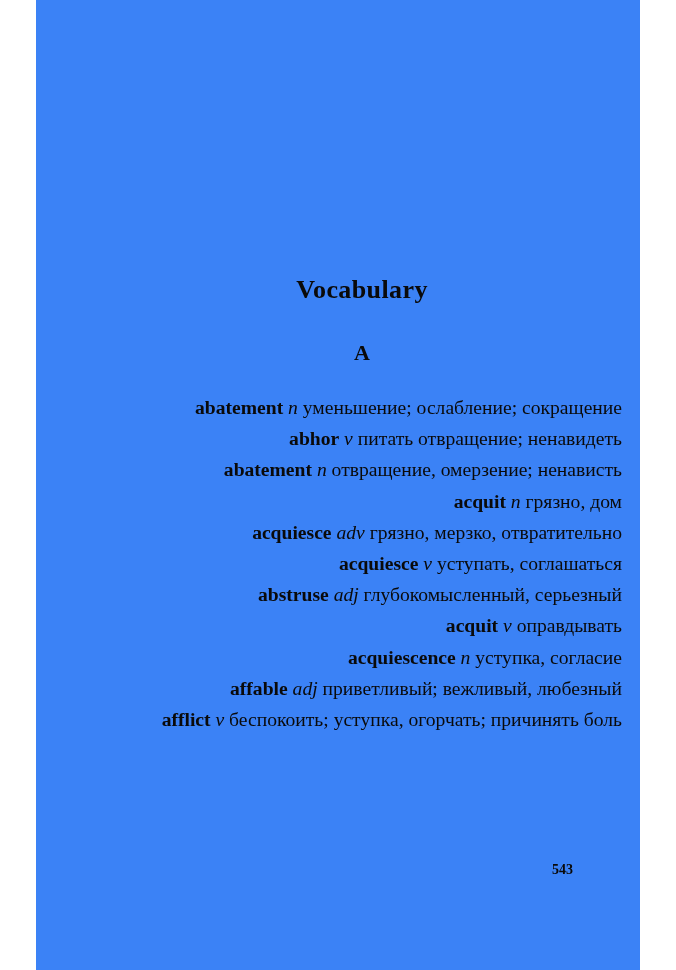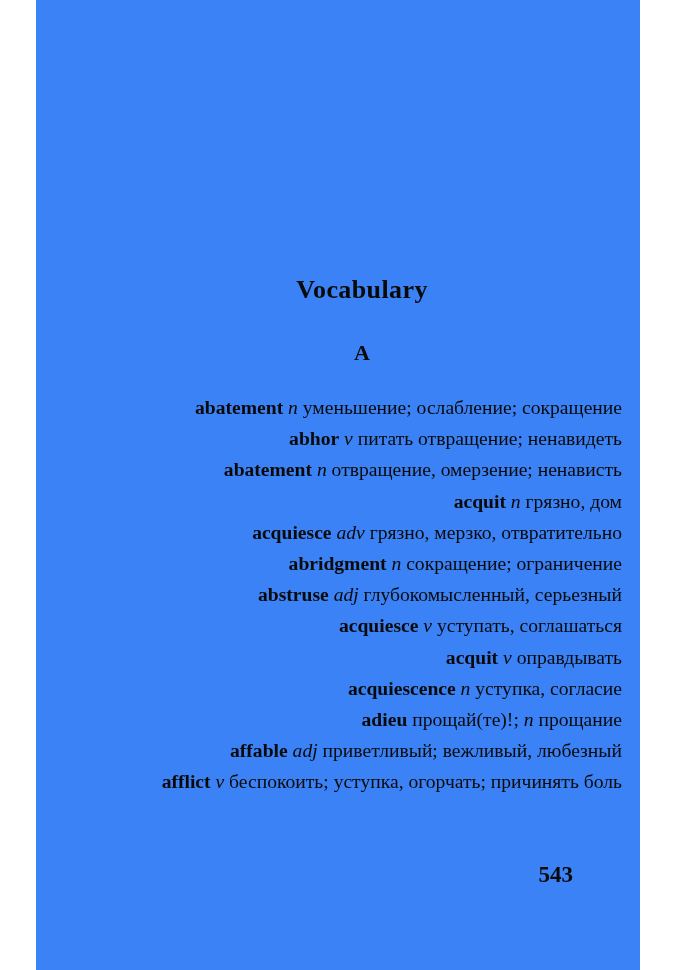--- a/index.html
+++ b/index.html
@@ -60,45 +60,43 @@
     font-style: italic;
   }
   .gloss {
     font-weight: normal;
     font-style: normal;
   }
   .page-number {
     position: absolute;
     right: 67px;
     top: 862px;
-    font-size: 23px;
+    font-size: 14px;
     font-weight: bold;
     text-align: right;
   }
 </style>
 </head>
 <body>
 
 <div class="page">
 
   <div class="title">Vocabulary</div>
 
   <div class="section-letter">A</div>
 
   <div class="entries">
       <p class="entry"><span class="hw">abatement</span> <span class="pos">n</span> <span class="gloss">уменьшение; ослабление; сокращение</span></p>
       <p class="entry"><span class="hw">abhor</span> <span class="pos">v</span> <span class="gloss">питать отвращение; ненавидеть</span></p>
       <p class="entry"><span class="hw">abatement</span> <span class="pos">n</span> <span class="gloss">отвращение, омерзение; ненависть</span></p>
       <p class="entry"><span class="hw">acquit</span> <span class="pos">n</span> <span class="gloss">грязно, дом</span></p>
       <p class="entry"><span class="hw">acquiesce</span> <span class="pos">adv</span> <span class="gloss">грязно, мерзко, отвратительно</span></p>
-      <p class="entry"><span class="hw">abridgment</span> <span class="pos">n</span> <span class="gloss">сокращение; ограничение</span></p>
+      <p class="entry"><span class="hw">acquiesce</span> <span class="pos">v</span> <span class="gloss">уступать, соглашаться</span></p>
       <p class="entry"><span class="hw">abstruse</span> <span class="pos">adj</span> <span class="gloss">глубокомысленный, серьезный</span></p>
-      <p class="entry"><span class="hw">acquiesce</span> <span class="pos">v</span> <span class="gloss">уступать, соглашаться</span></p>
       <p class="entry"><span class="hw">acquit</span> <span class="pos">v</span> <span class="gloss">оправдывать</span></p>
       <p class="entry"><span class="hw">acquiescence</span> <span class="pos">n</span> <span class="gloss">уступка, согласие</span></p>
-      <p class="entry"><span class="hw">adieu</span> <span class="gloss">прощай(те)!;</span> <span class="pos">n</span> <span class="gloss">прощание</span></p>
       <p class="entry"><span class="hw">affable</span> <span class="pos">adj</span> <span class="gloss">приветливый; вежливый, любезный</span></p>
       <p class="entry"><span class="hw">afflict</span> <span class="pos">v</span> <span class="gloss">беспокоить; уступка, огорчать; причинять боль</span></p>
     </div>
 
   <div class="page-number">543</div>
 
 </div>
 
 </body></html>

